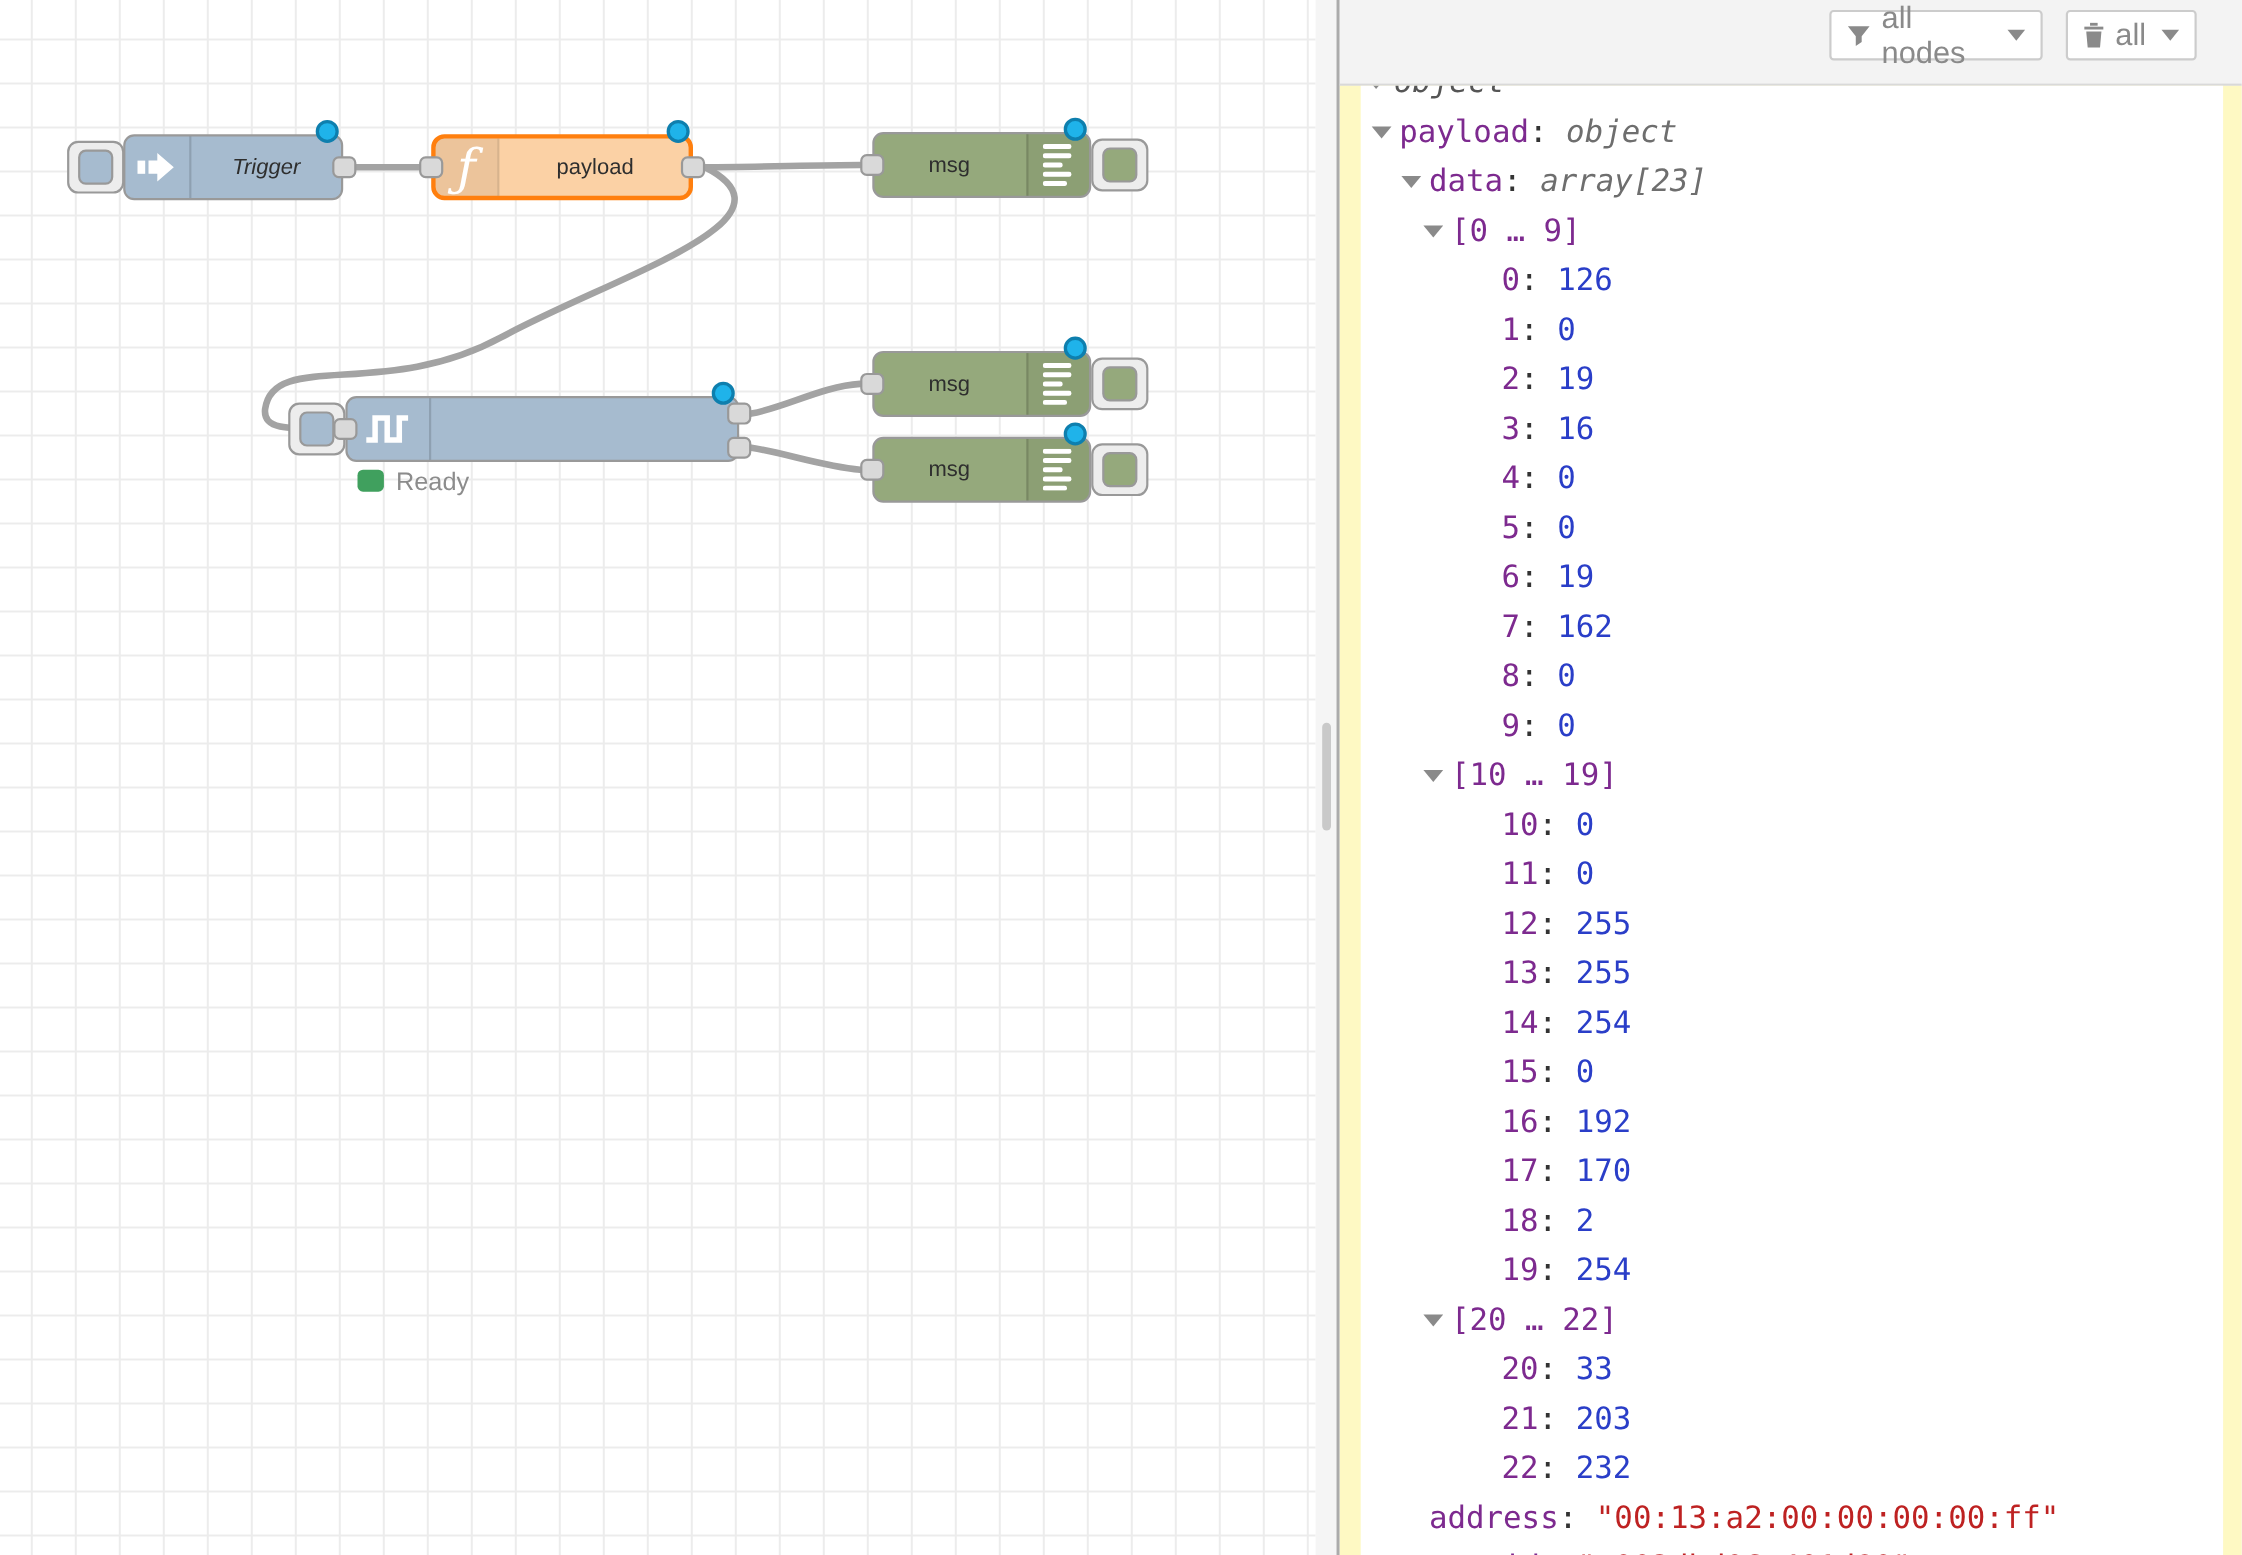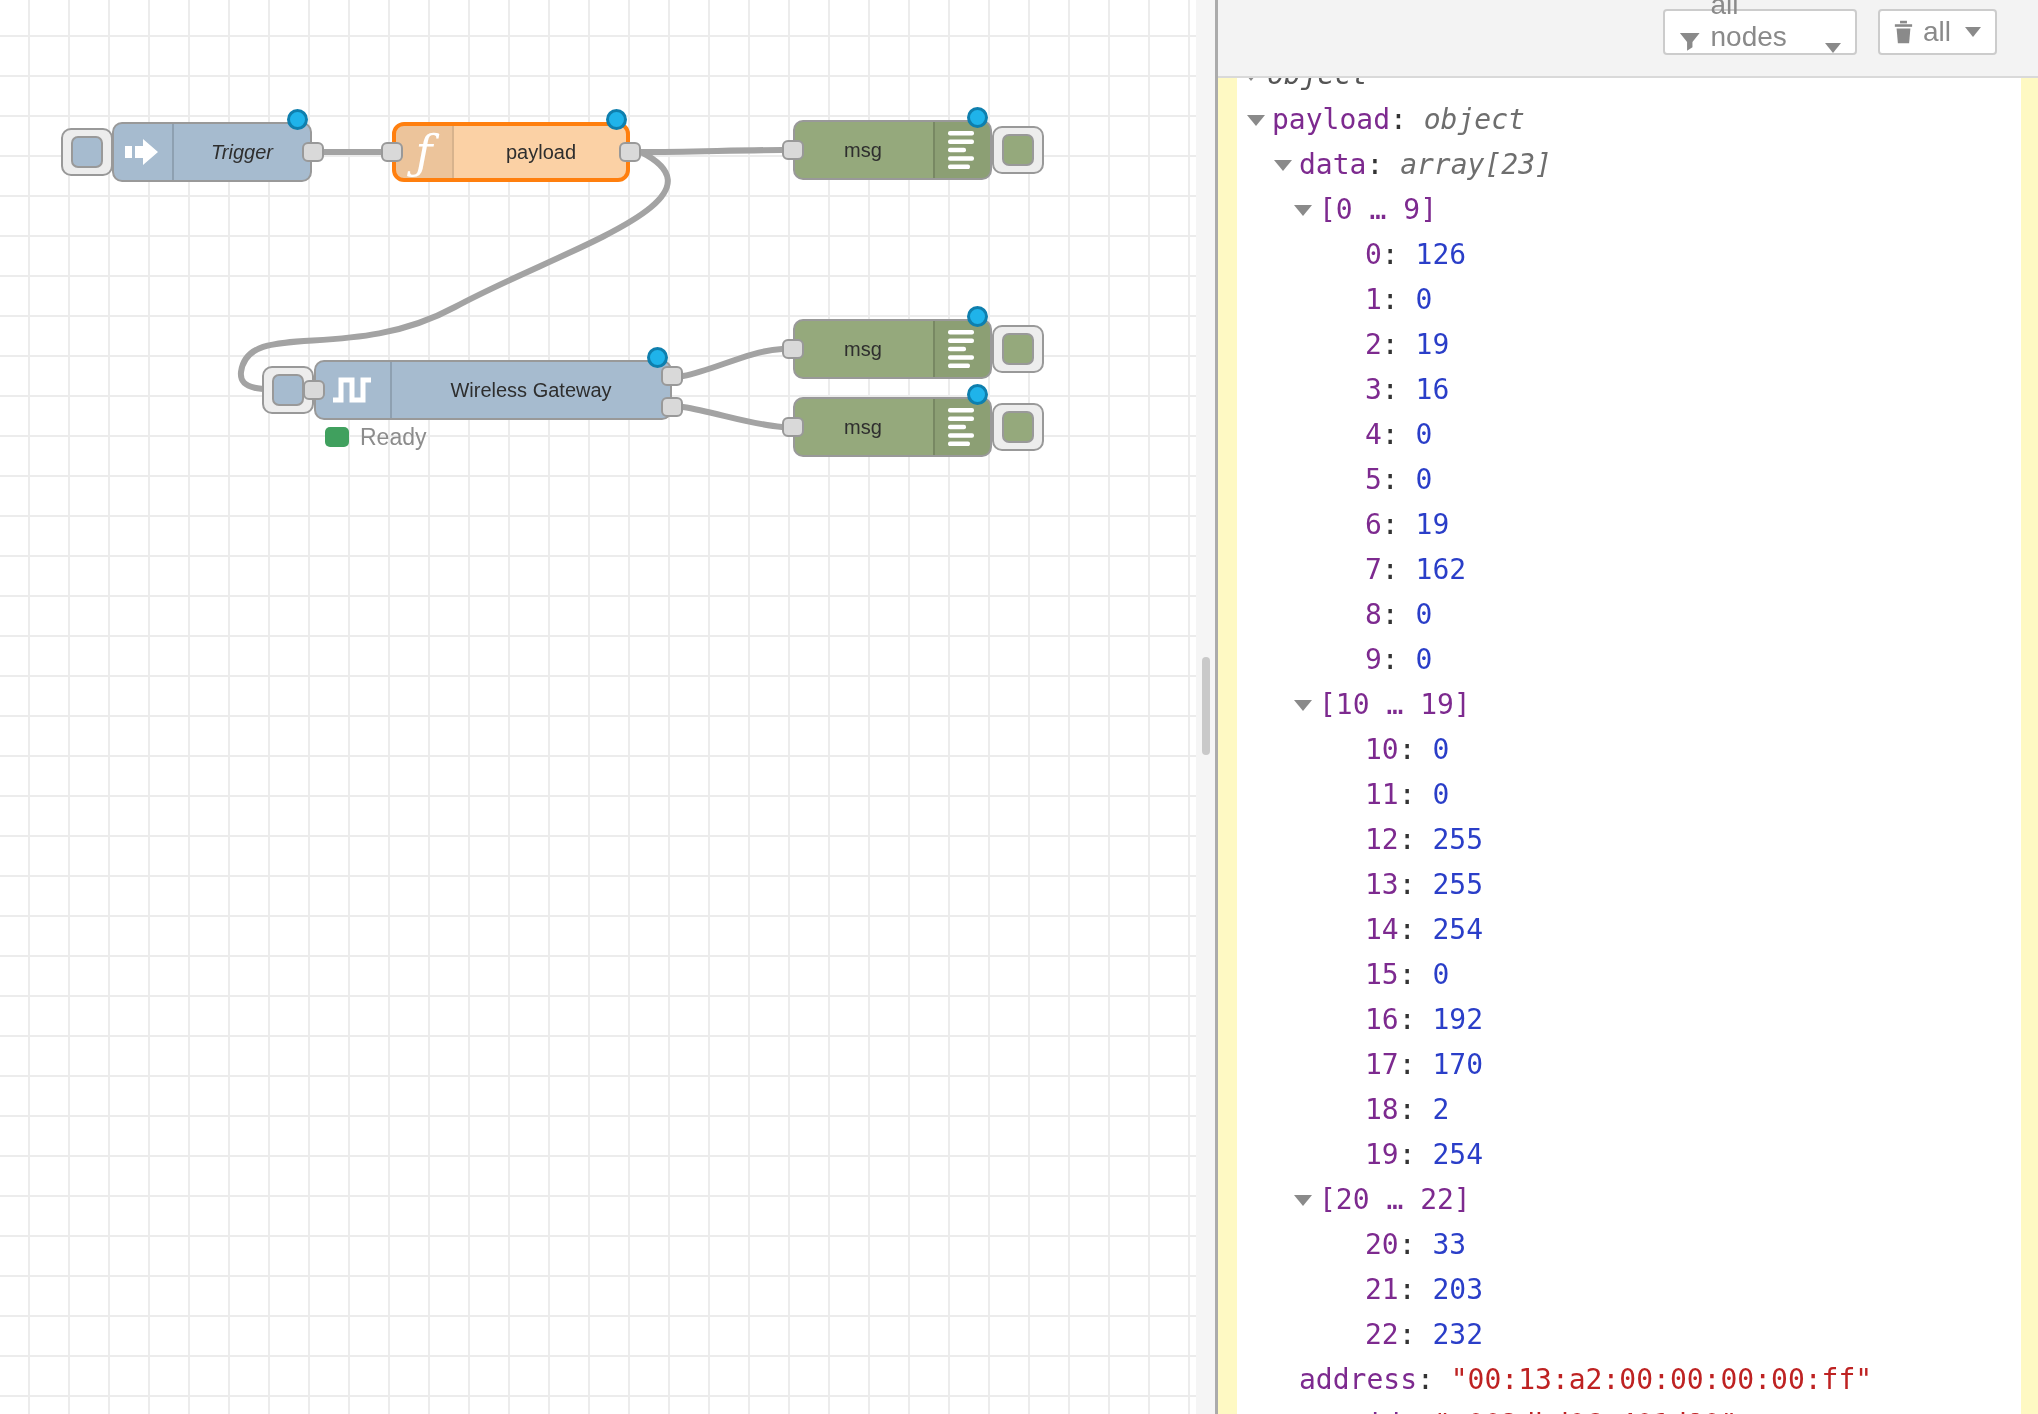--- a/index.html
+++ b/index.html
@@ -117,21 +117,20 @@
     <div class="port" style="left:782px;top:140px;"></div>
     <div class="chdot" style="left:967px;top:107px;"></div>
 
     <div class="nbtn" style="left:262px;top:366px;"></div>
     <div class="nbtn-in blue" style="left:272px;top:374px;"></div>
     <div class="node-body blue" style="left:314px;top:360px;width:358px;height:60px;"></div>
     <div class="sep" style="left:390px;top:362px;height:56px;"></div>
     <svg style="position:absolute;left:330px;top:372px;" width="44" height="36" viewBox="0 0 44 36">
       <path d="M3 28 h8 V8 h11 v20 h11 V8 h8" stroke="#fff" stroke-width="5" fill="none"></path>
     </svg>
-    <div class="node-label" style="left:390px;top:360px;width:282px;height:60px;">Wireless Gateway</div>
     <div class="port" style="left:303px;top:380px;"></div>
     <div class="port" style="left:661px;top:366px;"></div>
     <div class="port" style="left:661px;top:397px;"></div>
     <div class="chdot" style="left:647px;top:347px;"></div>
     <div class="status-dot" style="left:325px;top:427px;"></div>
     <div class="status-text" style="left:360px;top:424px;">Ready</div>
 
     <div class="nbtn" style="left:992px;top:325px;"></div>
     <div class="nbtn-in green" style="left:1002px;top:333px;"></div>
     <div class="node-body green" style="left:793px;top:319px;width:199px;height:60px;"></div>
@@ -165,21 +164,21 @@
     <div class="chdot" style="left:967px;top:384px;"></div>
   </div>
 
   <div id="vtrack">
     <div id="vthumb"></div>
   </div>
   <div id="divider"></div>
 
   <div id="sidebar">
     <div id="sb-header">
-      <div class="sb-btn" style="right:181px;width:194px;align-items:flex-end;">
+      <div class="sb-btn" style="right:181px;width:194px;">
         <svg width="24" height="24" viewBox="0 0 24 24">
           <path d="M1 3 h22 l-8 10 v6 l-6 4 v-10 z" fill="#8a8a8a"></path>
         </svg>
         <span>all nodes</span>
         <span class="dd-caret"></span>
       </div>
       <div class="sb-btn" style="right:41px;width:119px;">
         <svg width="22" height="26" viewBox="0 0 22 26">
           <rect x="1" y="4" width="20" height="3" fill="#8a8a8a"></rect>
           <rect x="7" y="0" width="8" height="3" fill="#8a8a8a"></rect>

